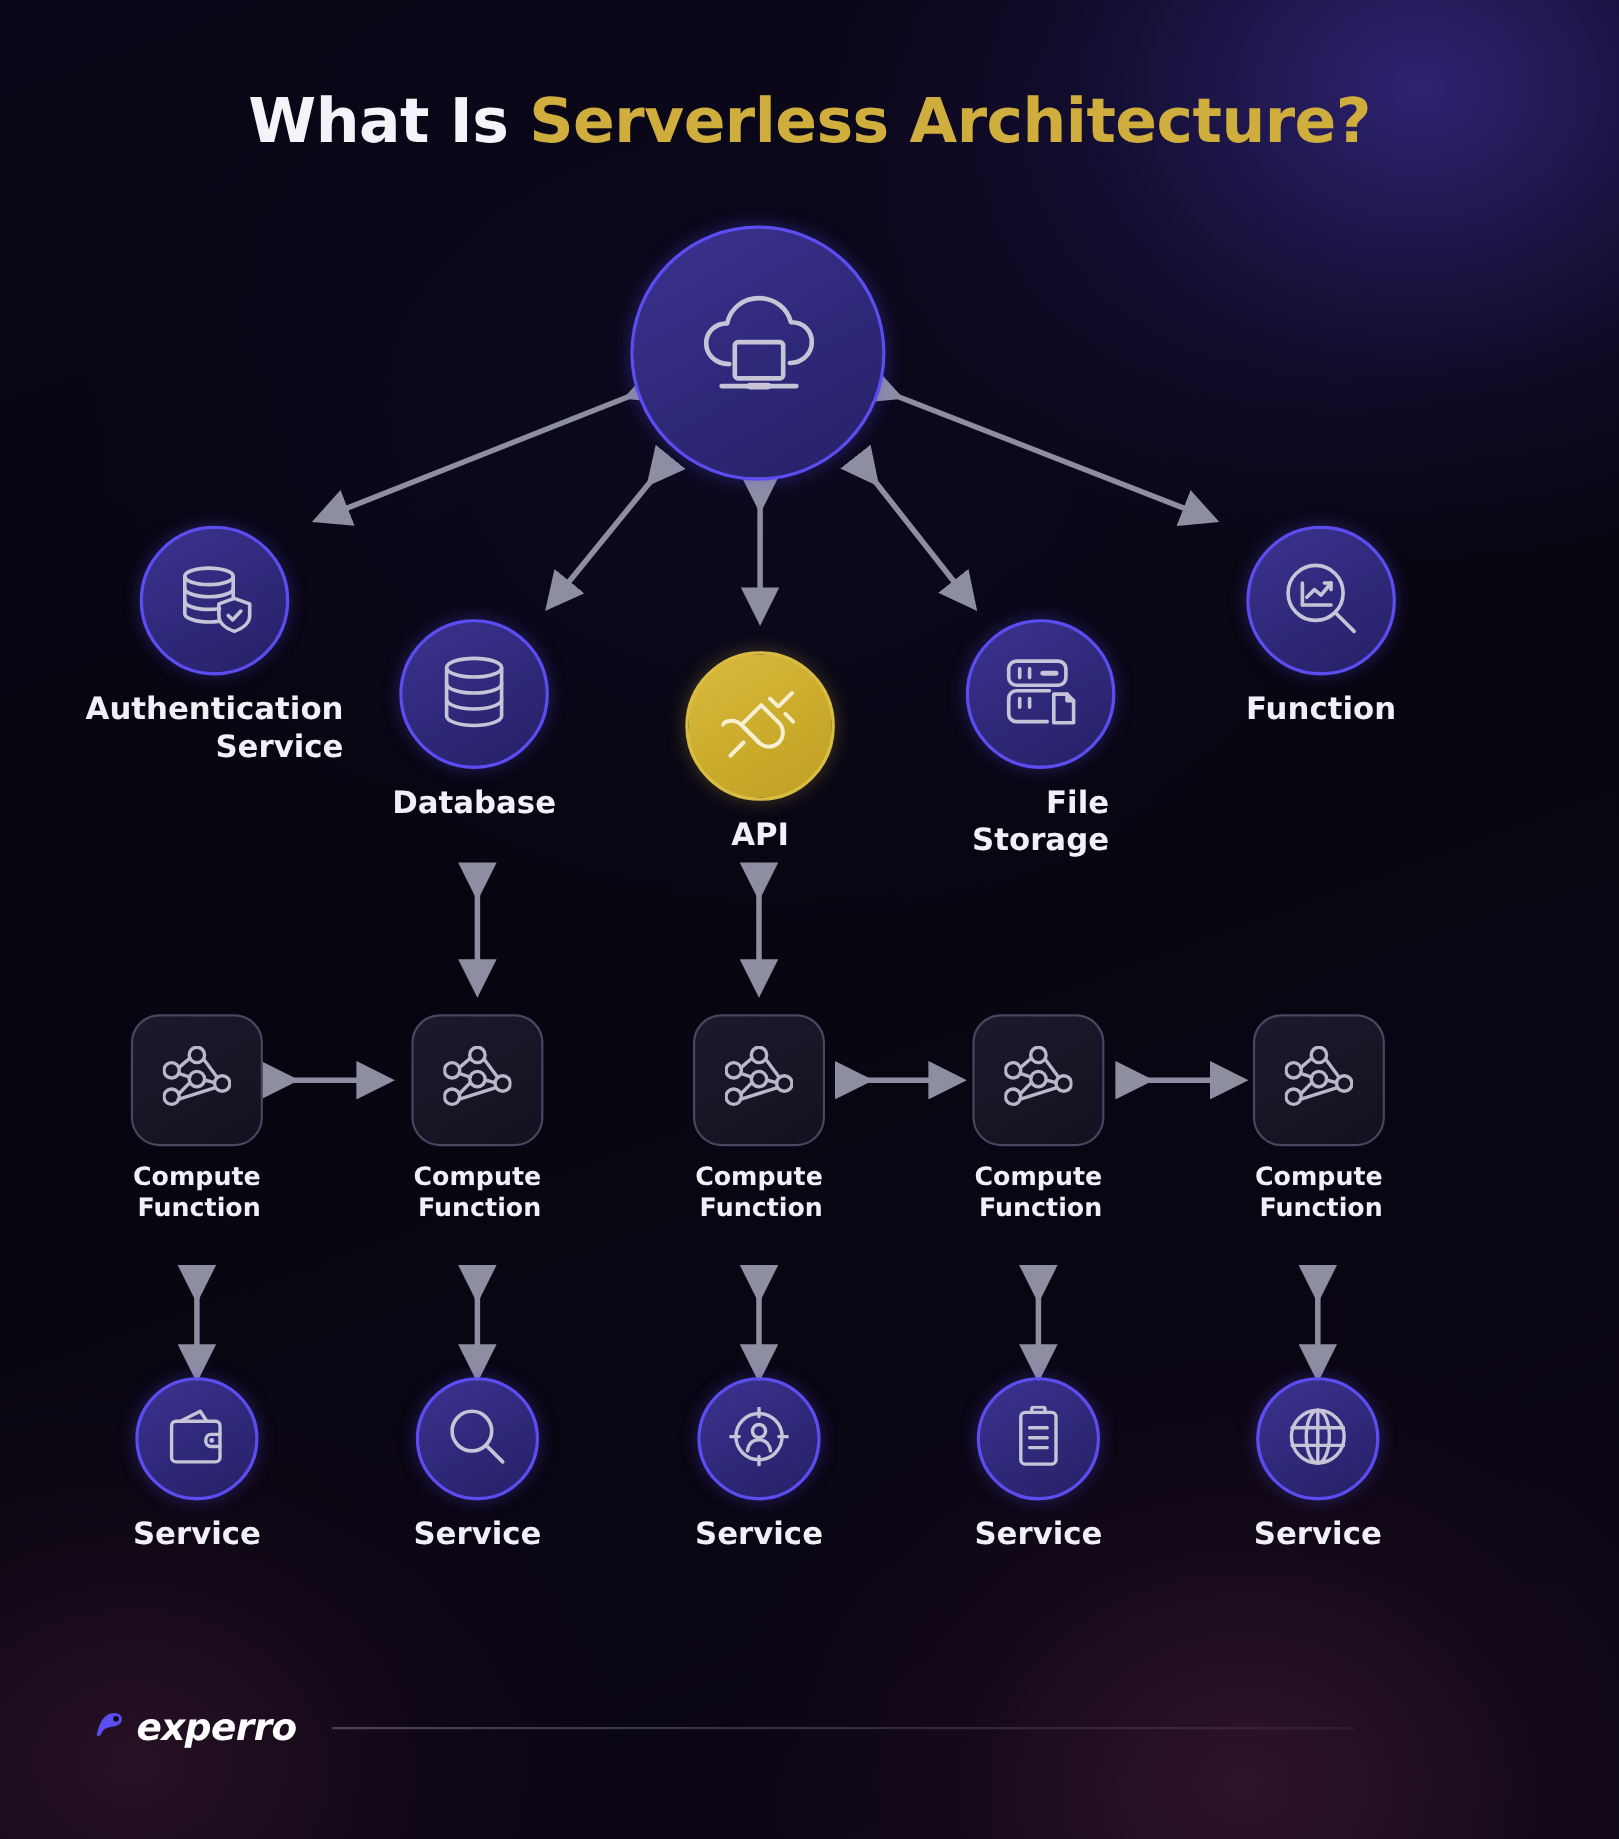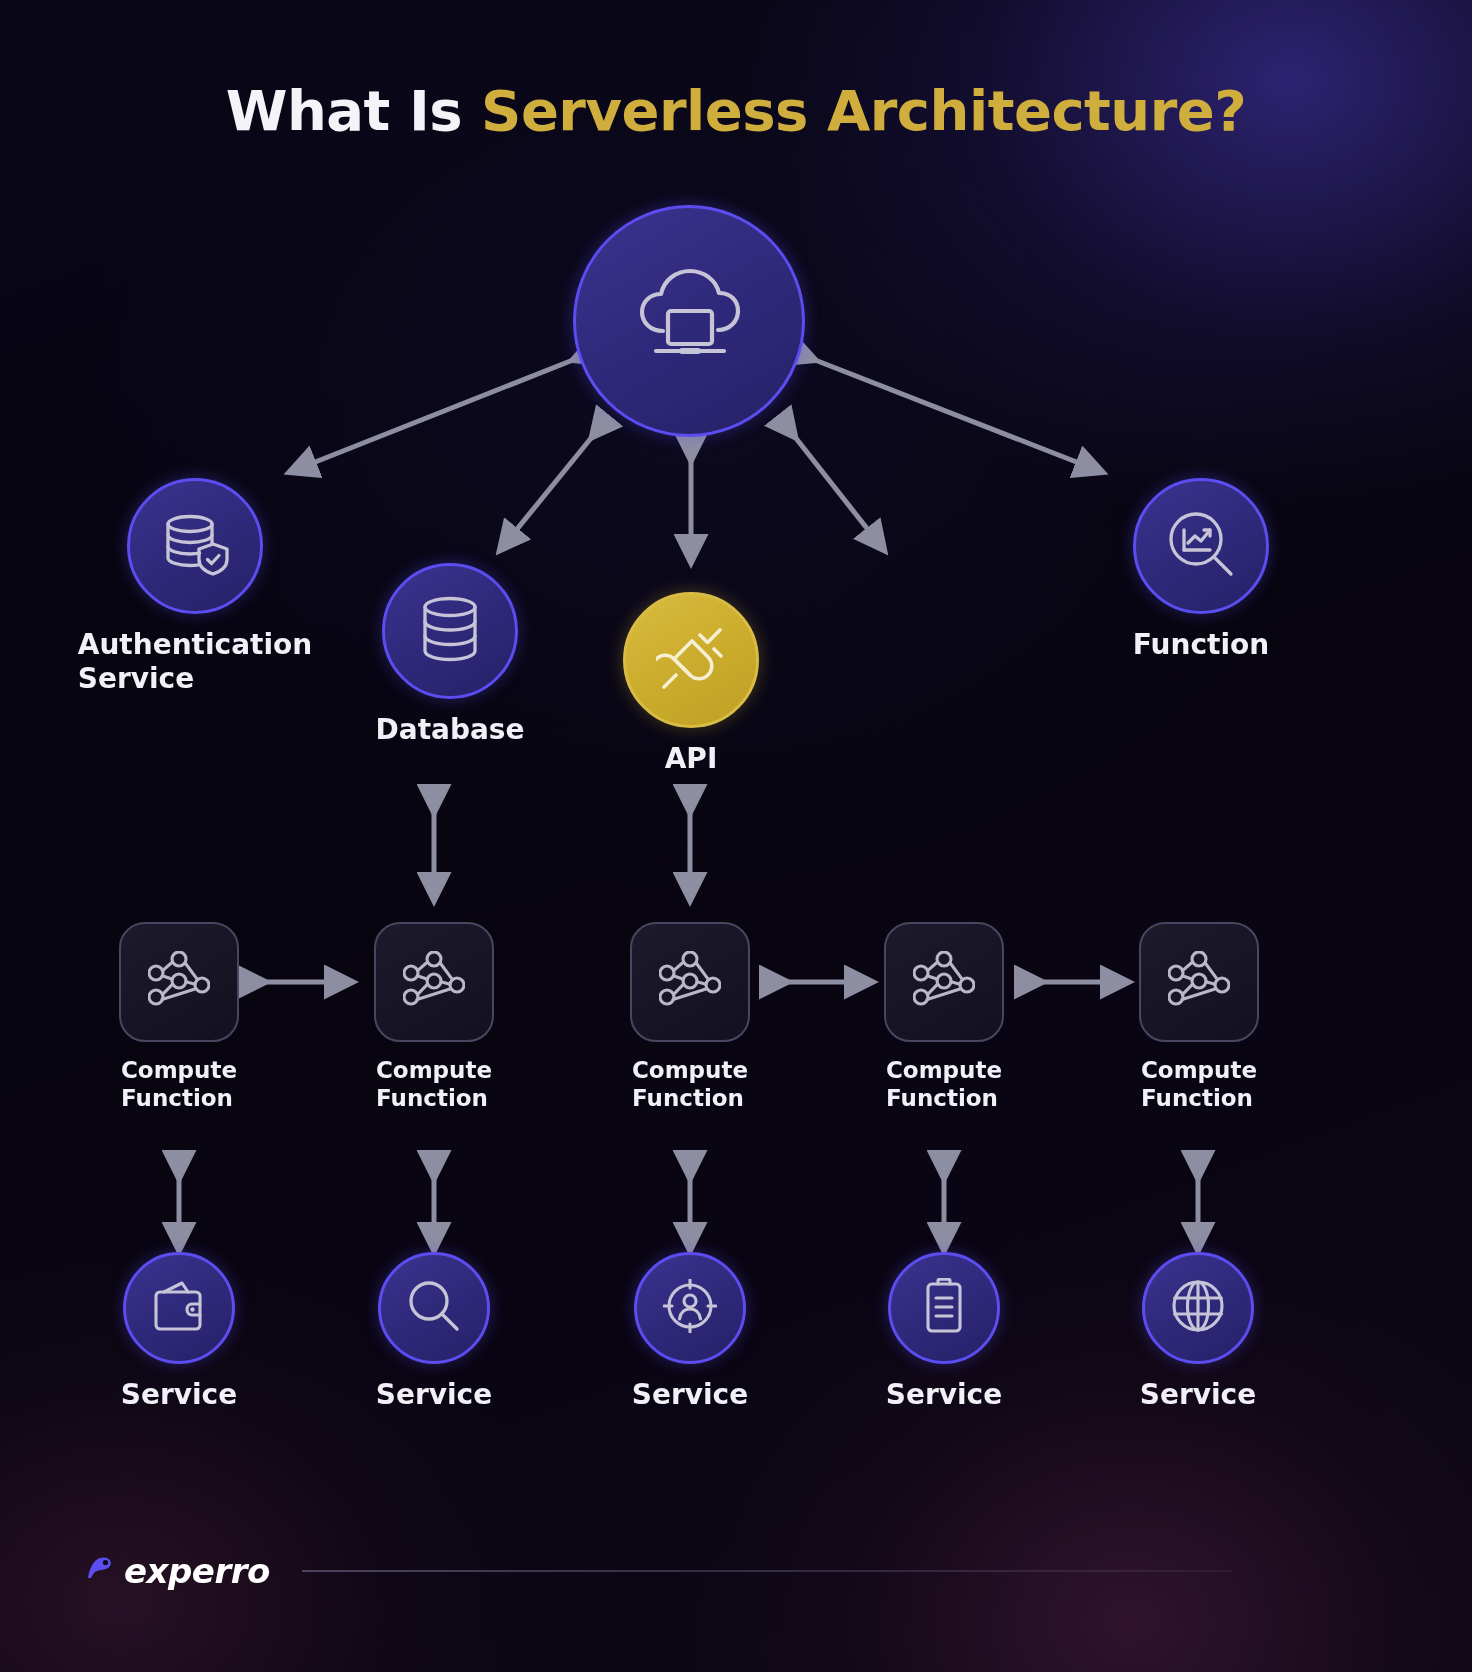--- a/index.html
+++ b/index.html
@@ -67,21 +67,21 @@
     display: flex;
     align-items: center;
     justify-content: center;
     box-sizing: border-box;
   }
   .label {
     margin-top: 14px;
     color: #f1f0f6;
     font-size: 28px;
     font-weight: 700;
-    text-align: left;
+    text-align: right;
     line-height: 1.22;
     white-space: pre-line;
   }
   .label.small { font-size: 23px; }
 
   
   #arrows {
     position: absolute;
     left: 0; top: 0;
     width: 1472px;
@@ -193,21 +193,21 @@
           <path d="M9 38.5 C9 42.5 19 46 31 46 C34.5 46 37.8 45.7 40.6 45.2"></path>
           <path d="M54 36 L68 41 L68 51.5 C68 58.5 61.5 63.5 54 66 C46.5 63.5 40 58.5 40 51.5 L40 41 Z"></path>
           <path d="M48.5 51.5 L52.6 55.5 L60 47.5"></path>
         </svg>
       </span>
     </div>
     <div class="label">Authentication
 Service</div>
   </div>
 
-  <div class="node" style="left:382px; top:563px; width:136px;">
+  <div class="node" style="left:363px; top:563px; width:136px;">
     <div class="circle" style="width:136px; height:136px;">
       <span>
         <svg width="64" height="68" viewBox="0 0 64 68" fill="none" stroke="#c6c4d6" stroke-width="3.3" stroke-linecap="round" stroke-linejoin="round">
           <ellipse cx="32" cy="12" rx="25" ry="8.5"></ellipse>
           <path d="M7 12 L7 56 C7 60.5 18 64.5 32 64.5 C46 64.5 57 60.5 57 56 L57 12"></path>
           <path d="M7 26.5 C7 31 18 35 32 35 C46 35 57 31 57 26.5"></path>
           <path d="M7 41 C7 45.5 18 49.5 32 49.5 C46 49.5 57 45.5 57 41"></path>
         </svg>
       </span>
     </div>
@@ -223,20 +223,38 @@
           <path d="M44 12 L51 19"></path>
           <path d="M58 26 L65 33"></path>
           <path d="M34 52 L18 36 C13 31 5 31 0.5 36"></path>
           <path d="M20 52 L8 64"></path>
         </svg>
       </span>
     </div>
     <div class="label">API</div>
   </div>
 
+  <div class="node" style="left:878px; top:563px; width:136px;">
+    <div class="circle" style="width:136px; height:136px;">
+      <span>
+        <svg width="68" height="68" viewBox="0 0 68 68" fill="none" stroke="#c6c4d6" stroke-width="3.3" stroke-linecap="round" stroke-linejoin="round">
+          <rect x="5" y="6" width="52" height="22" rx="7"></rect>
+          <path d="M15 13 L15 21 M24 13 L24 21"></path>
+          <path d="M36 17 L48 17" stroke-width="4.5"></path>
+          <path d="M5 40 C5 36 8 33 12 33 L42 33"></path>
+          <path d="M5 40 L5 54 C5 58 8 61 12 61 L40 61"></path>
+          <path d="M15 40 L15 48 M24 40 L24 48"></path>
+          <path d="M46 36 L58 36 L64 42 L64 62 L46 62 Z"></path>
+          <path d="M58 36 L58 42 L64 42"></path>
+        </svg>
+      </span>
+    </div>
+    <div class="label">File
+Storage</div>
+  </div>
 
   <div class="node" style="left:1133px; top:478px; width:136px;">
     <div class="circle" style="width:136px; height:136px;">
       <span>
         <svg width="68" height="68" viewBox="0 0 68 68" fill="none" stroke="#c6c4d6" stroke-width="3.3" stroke-linecap="round" stroke-linejoin="round">
           <circle cx="29" cy="29" r="25"></circle>
           <path d="M47 47 L64 64"></path>
           <path d="M17 40 L17 20"></path>
           <path d="M17 40 L43 40"></path>
           <path d="M21 33 L28 26 L34 31 L43 20"></path>

